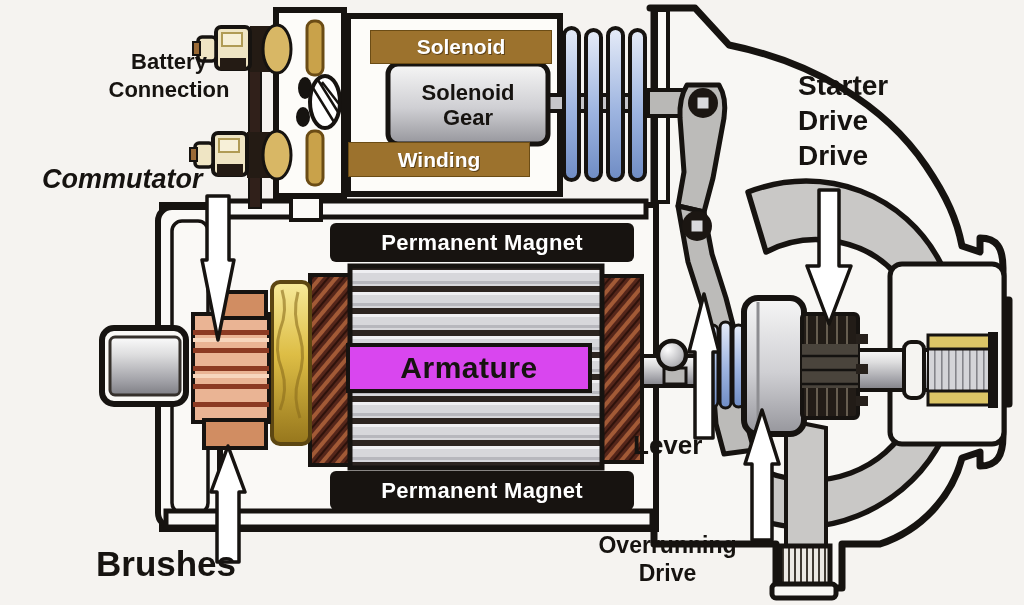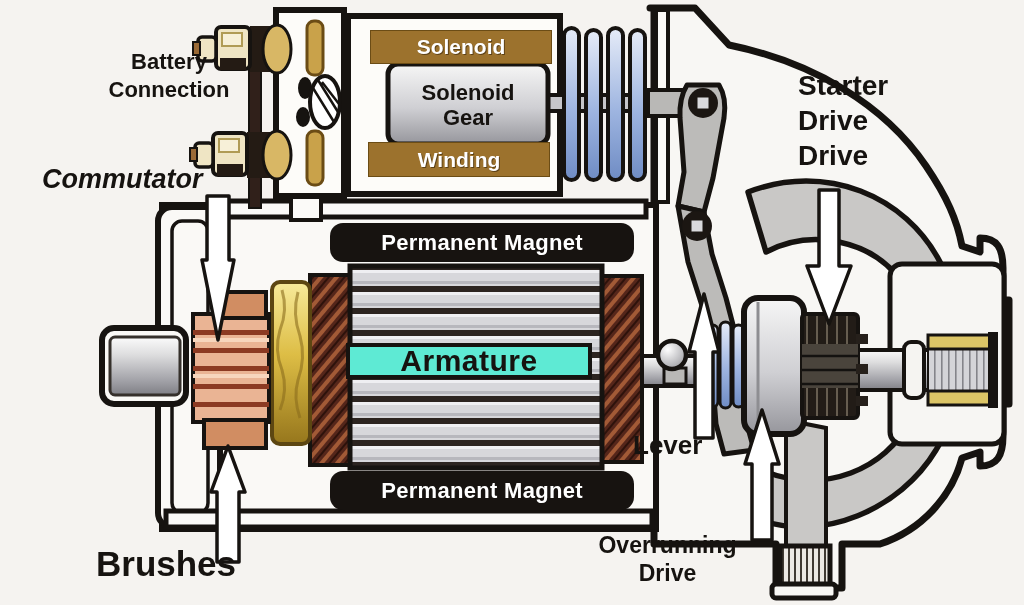--- a/index.html
+++ b/index.html
@@ -8,34 +8,34 @@
   .stage{position:relative;width:1024px;height:605px;}
   svg{position:absolute;left:0;top:0;}
   .lbl{position:absolute;font-weight:bold;color:#161310;white-space:nowrap;}
   .lbl span{display:block;}
   .lbl-battery{left:104px;top:48px;width:130px;font-size:22px;text-align:center;line-height:1.25;}
   .lbl-commutator{left:42px;top:164px;font-size:27px;font-style:italic;}
   .lbl-sdg{left:798px;top:68px;font-size:28px;line-height:1.25;}
   .lbl-lever{left:633px;top:430px;font-size:26px;text-align:center;}
   .lbl-oc{left:590px;top:532px;width:155px;font-size:23px;text-align:center;line-height:1.2;white-space:normal;}
   .lbl-brushes{left:96px;top:544px;font-size:35px;}
-  .pill{position:absolute;background:#171310;color:#ffffff;border-radius:13px;
+  .pill{position:absolute;background:#171310;color:#ffffff;border-radius:6px;
         display:flex;align-items:center;justify-content:center;
         font-size:22px;font-weight:bold;letter-spacing:.3px;}
   .pill-top{left:330px;top:223px;width:304px;height:39px;}
   .pill-bottom{left:330px;top:471px;width:304px;height:39px;}
   .bar{position:absolute;background:#9c722d;color:#fff;border:1px solid #6b4c15;
        display:flex;align-items:center;justify-content:center;
        font-size:21px;font-weight:bold;text-shadow:1px 1px 0 rgba(40,25,5,.55);}
   .bar-solenoid{left:370px;top:30px;width:180px;height:32px;}
-  .bar-winding{left:368px;top:142px;width:180px;height:33px;}
+  .bar-winding{left:348px;top:142px;width:180px;height:33px;}
   .lbl-core{left:390px;top:68px;width:156px;height:74px;display:flex;flex-direction:column;
             align-items:center;justify-content:center;font-size:22px;line-height:1.15;
             text-align:center;white-space:normal;}
-  .lbl-armature{left:346px;top:343px;width:246px;height:36px;background:#5eead4;
+  .lbl-armature{left:346px;top:343px;width:246px;height:50px;background:#d946ef;
             border:4px solid #161310;display:flex;align-items:center;justify-content:center;
             font-size:30px;letter-spacing:.5px;box-sizing:border-box;}
 </style>
 </head>
 <body>
 
 <div class="stage">
 <svg width="1024" height="605" viewBox="0 0 1024 605">
   <defs>
     <linearGradient id="gradSilver" x1="0" y1="0" x2="0" y2="1">

